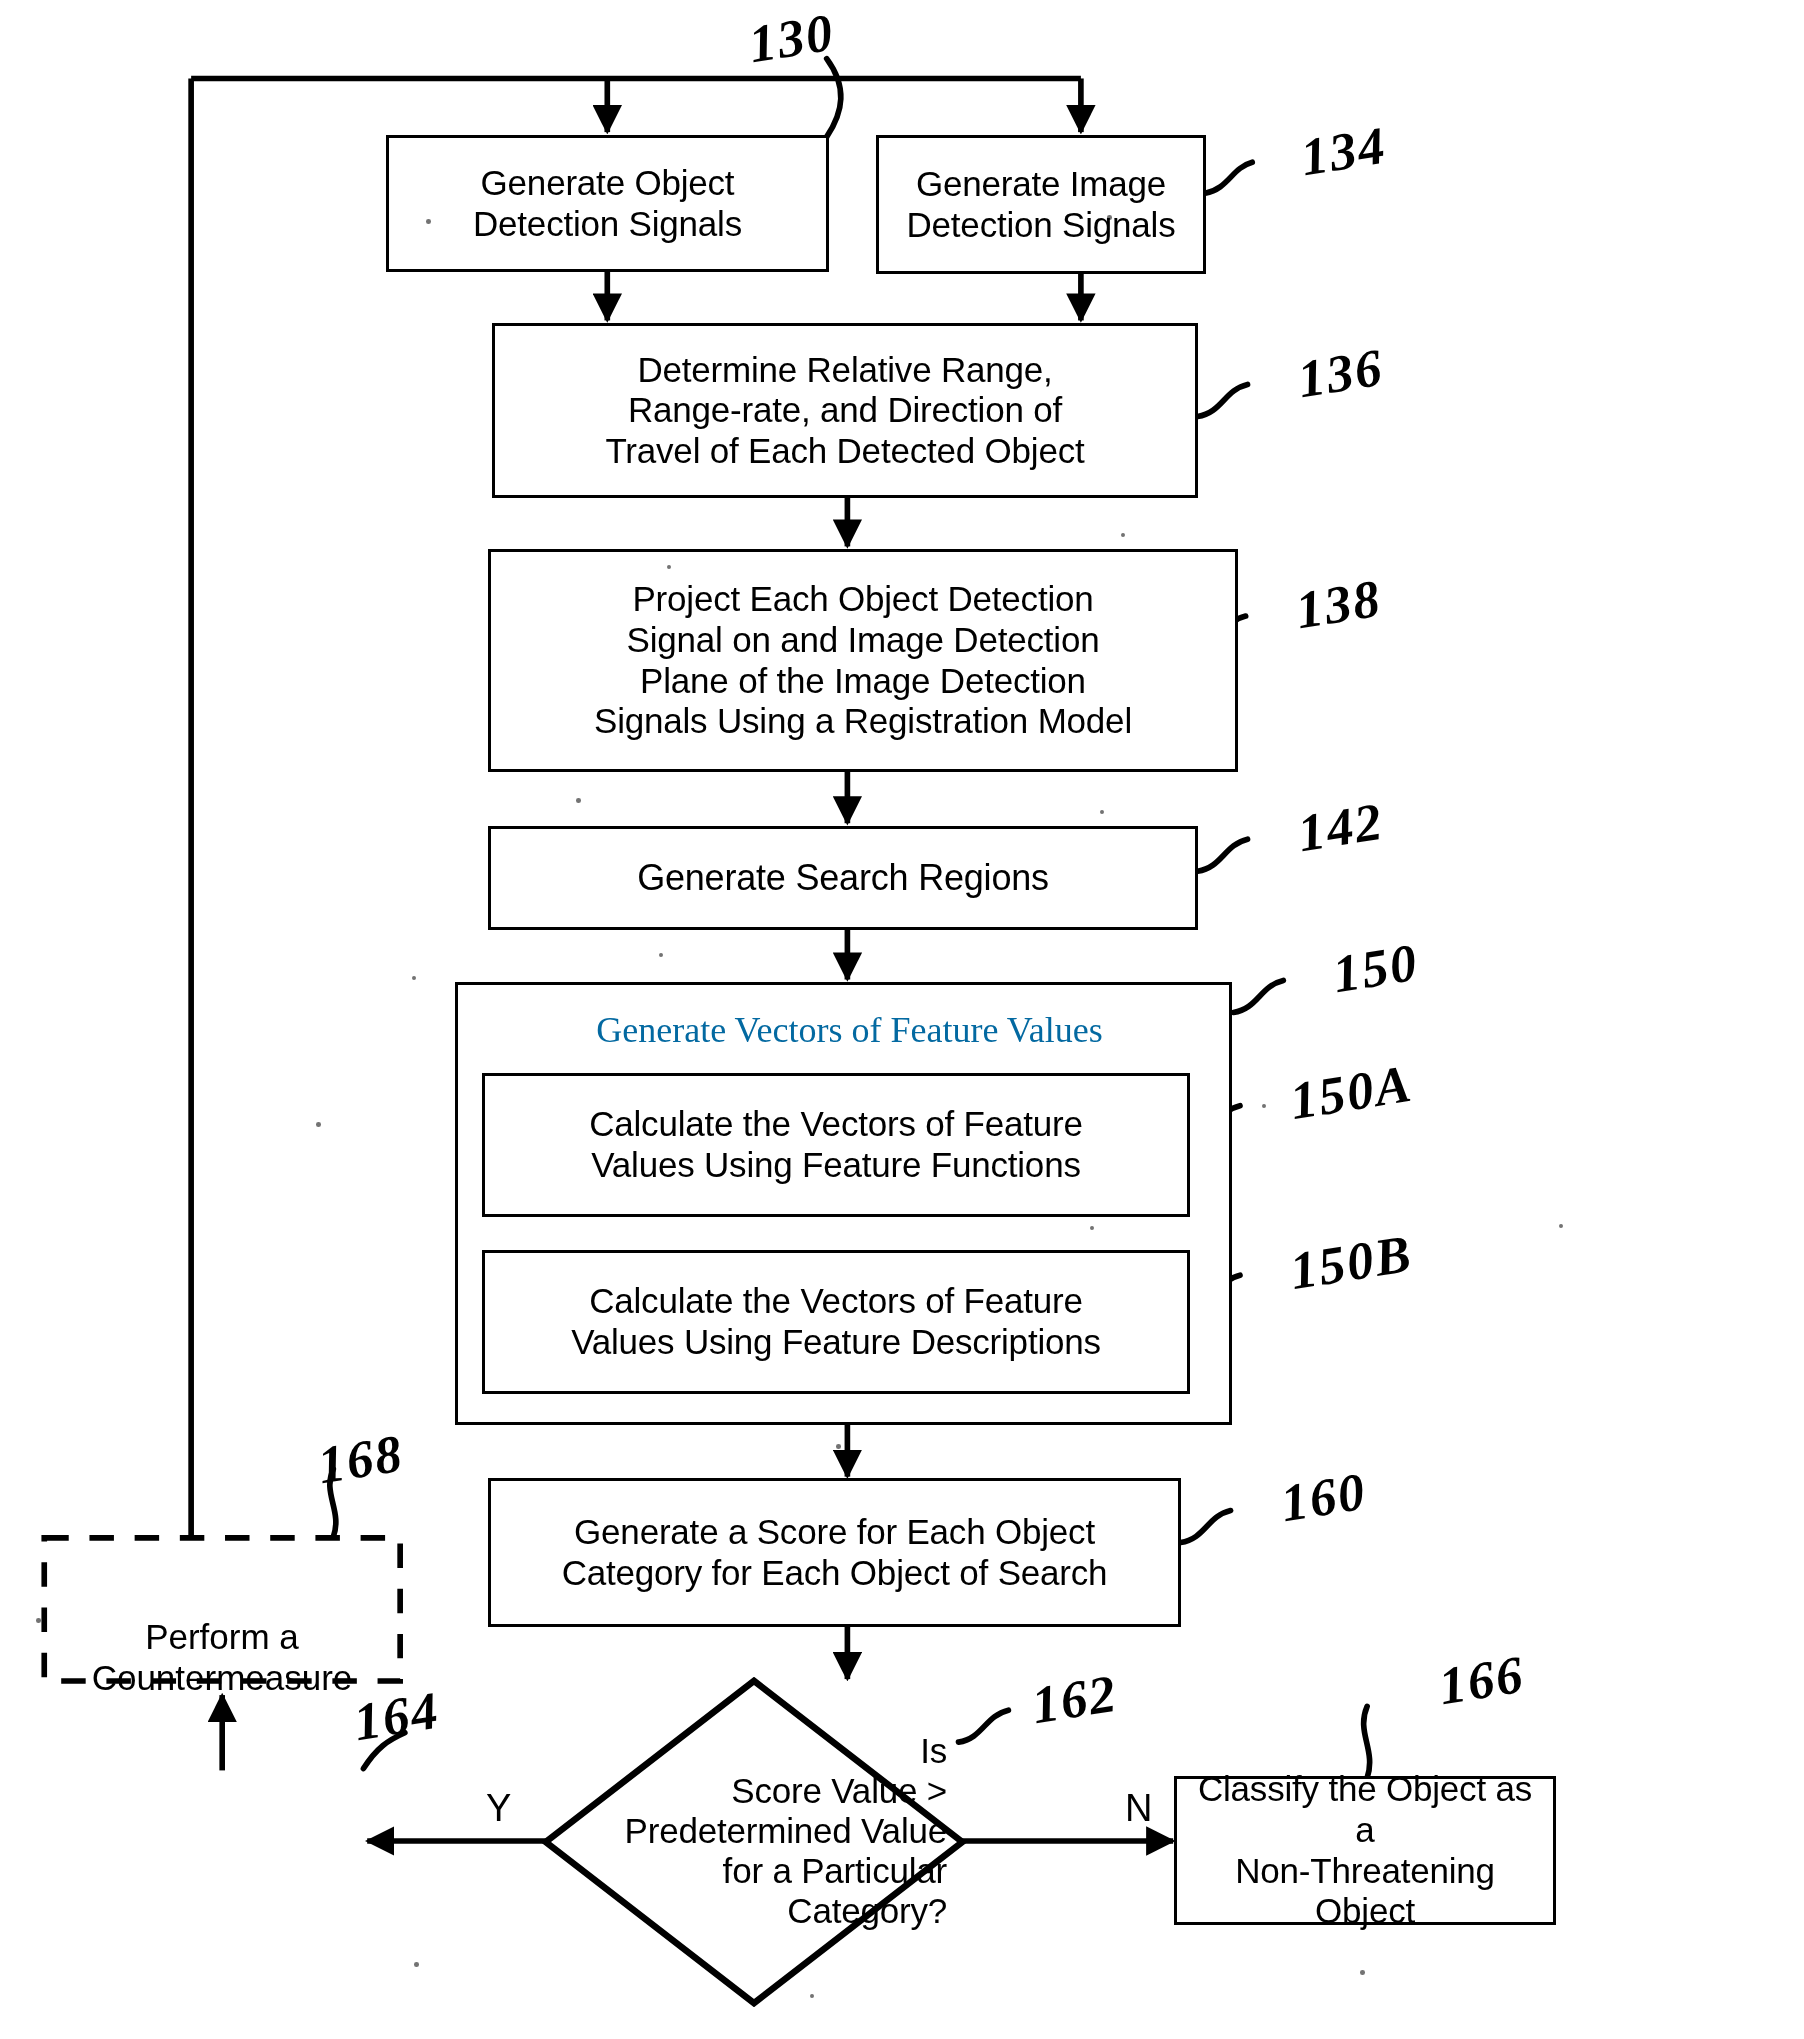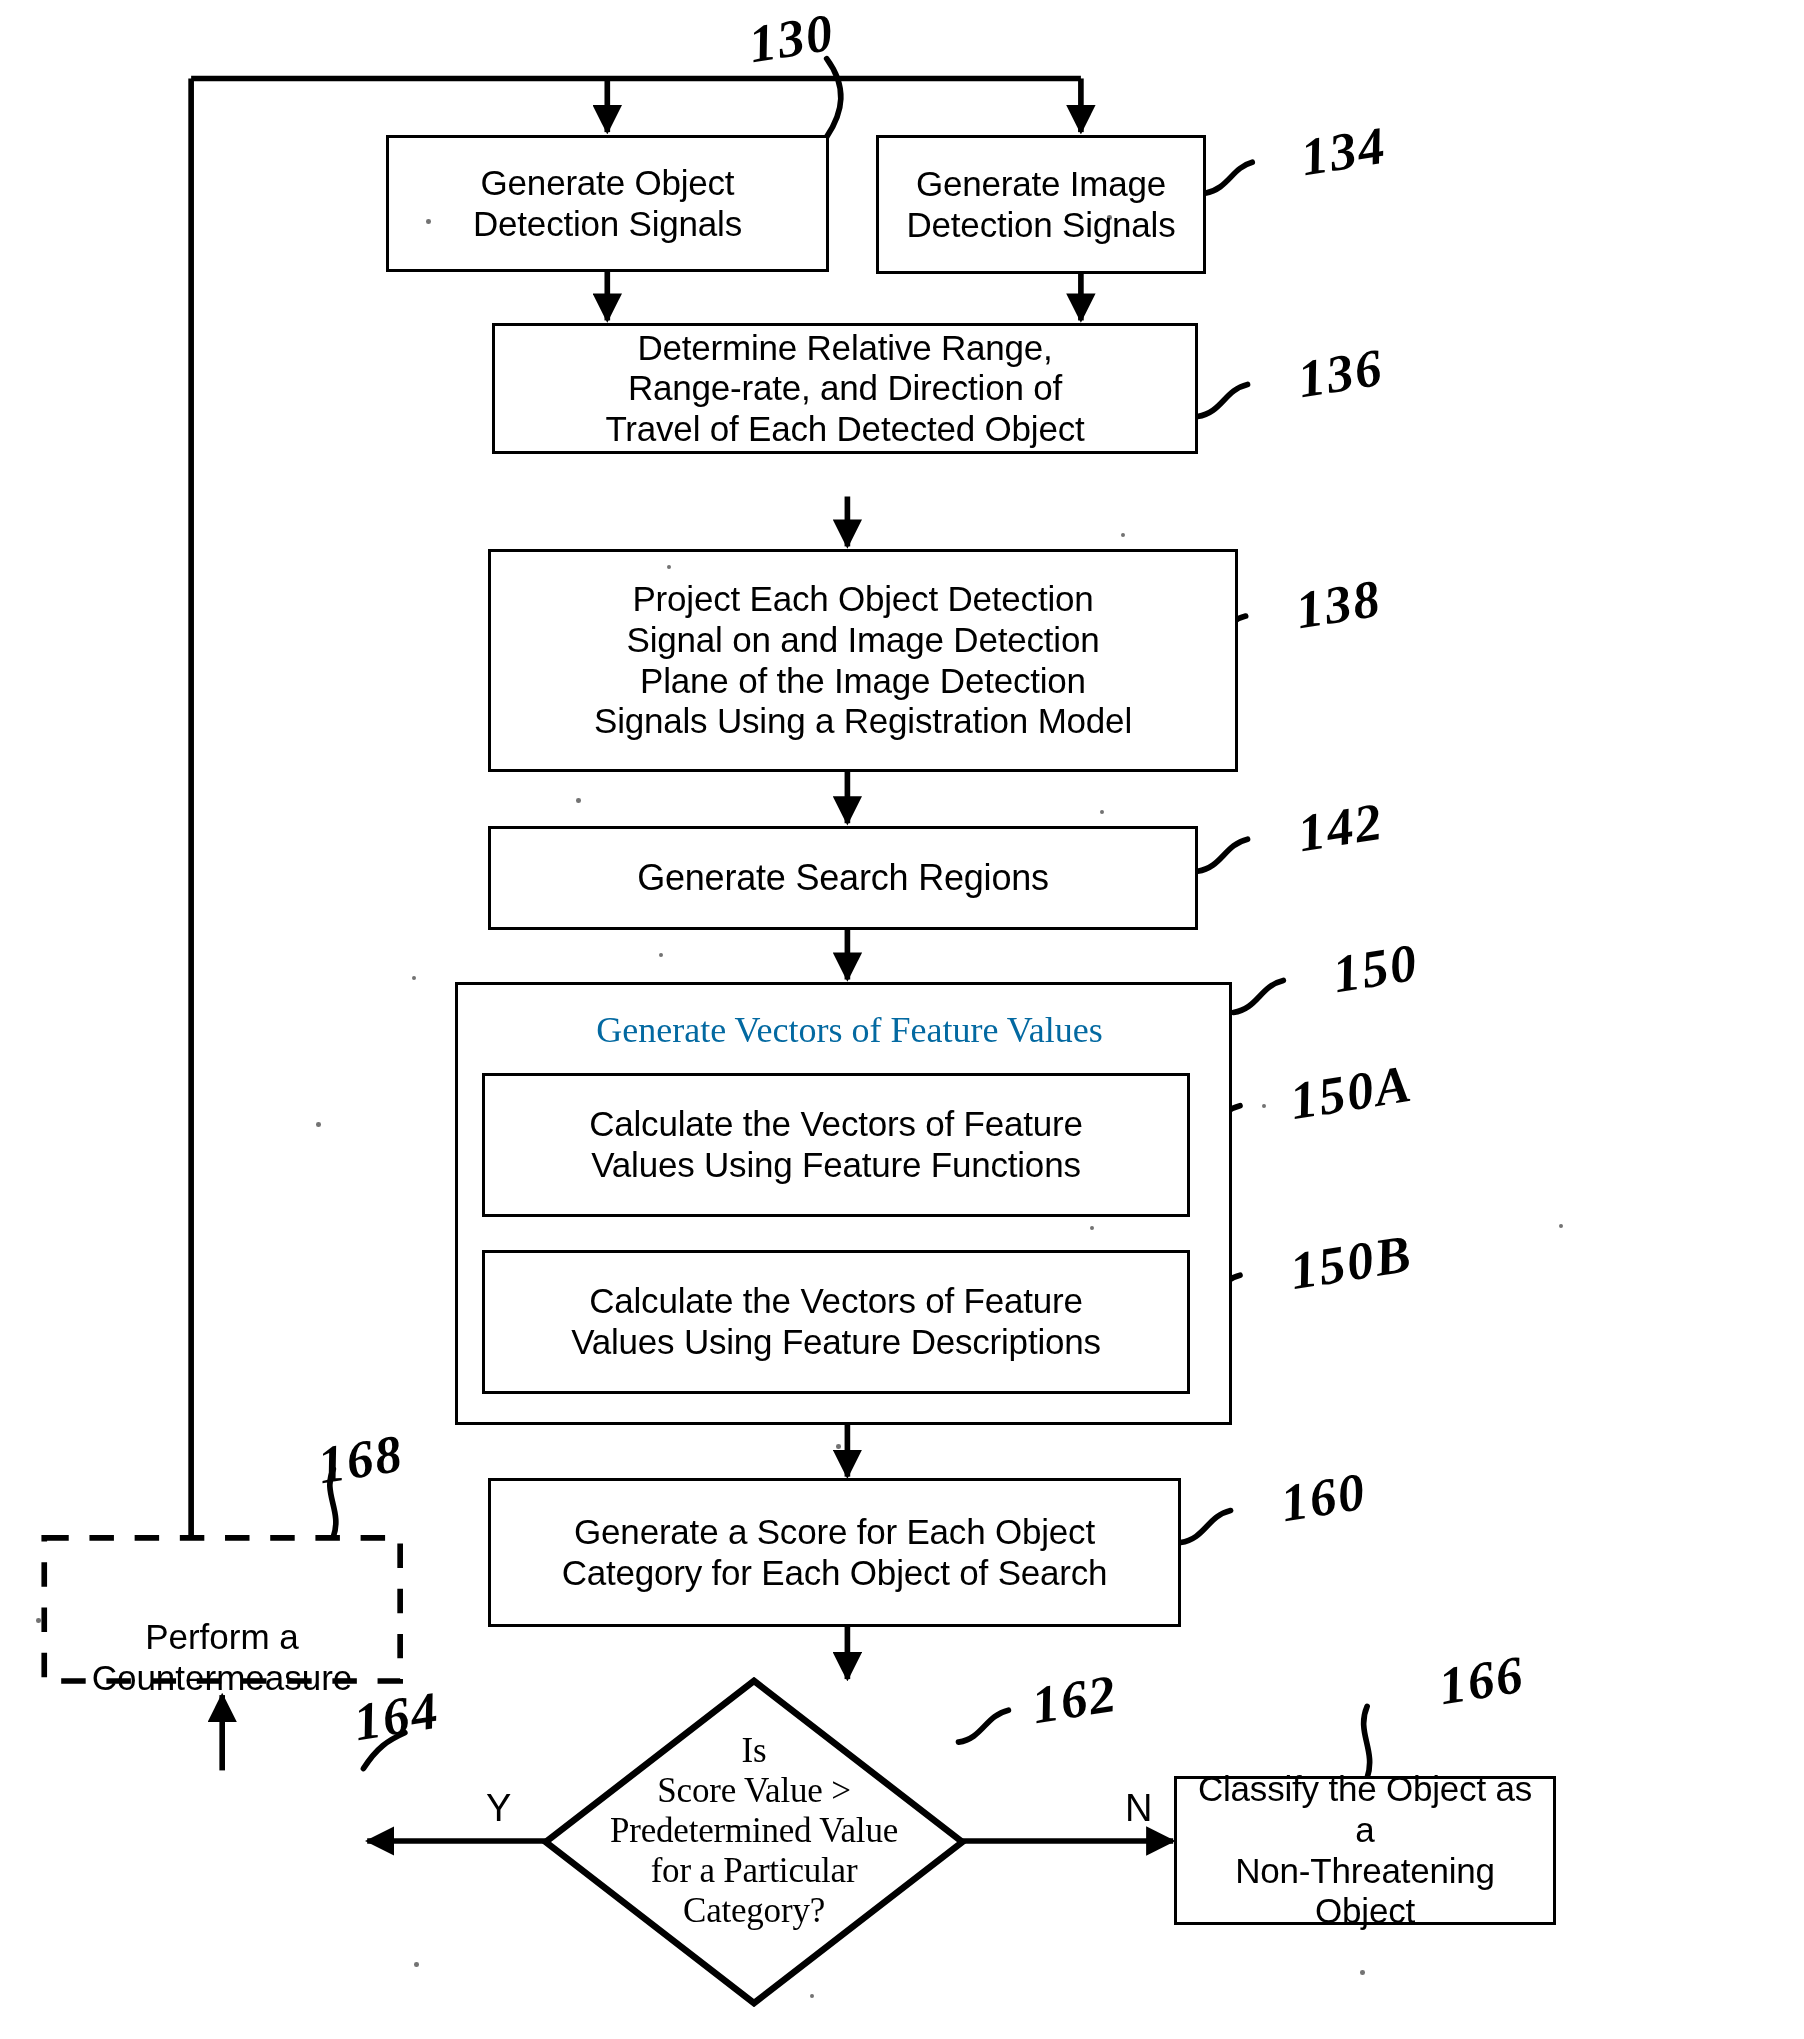--- a/index.html
+++ b/index.html
@@ -55,23 +55,23 @@
     color: #0369a1;
     font-family: Liberation Serif, serif;
     white-space: pre-line;
     line-height: 1.16;
     margin-left: 12px;
   }
 
   
   .diamond-text {
     position: absolute;
-    text-align: center;
-    color: #000;
-    font-family: Liberation Serif, serif;
+    text-align: right;
+    color: #000;
+    font-family: Liberation Sans, sans-serif;
     line-height: 1.14;
     white-space: pre-line;
     letter-spacing: -0.2px;
   }
 
   
   .ref {
     position: absolute;
     color: #000;
     font-family: "Liberation Serif", serif;
@@ -162,21 +162,21 @@
   <div class="node" style="left:386px; top:135px; width:443px; height:137px; font-size:35px;">
     <span class="txt">Generate Object
 Detection Signals</span>
   </div>
 
   <div class="node" style="left:876px; top:135px; width:330px; height:139px; font-size:35px;">
     <span class="txt">Generate Image
 Detection Signals</span>
   </div>
 
-  <div class="node" style="left:492px; top:323px; width:706px; height:131px; font-size:35px;">
+  <div class="node" style="left:492px; top:323px; width:706px; height:175px; font-size:35px;">
     <span class="txt">Determine Relative Range,
 Range-rate, and Direction of
 Travel of Each Detected Object</span>
   </div>
 
   <div class="node" style="left:488px; top:549px; width:750px; height:223px; font-size:35px;">
     <span class="txt">Project Each Object Detection
 Signal on and Image Detection
 Plane of the Image Detection
 Signals Using a Registration Model</span>

